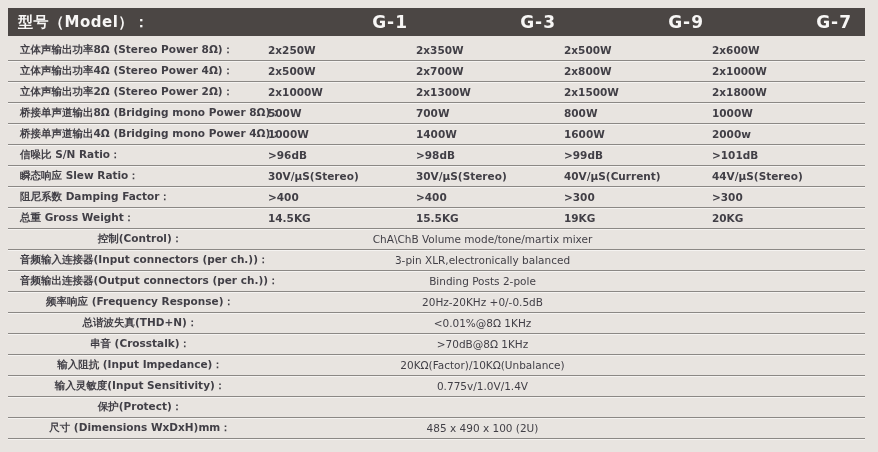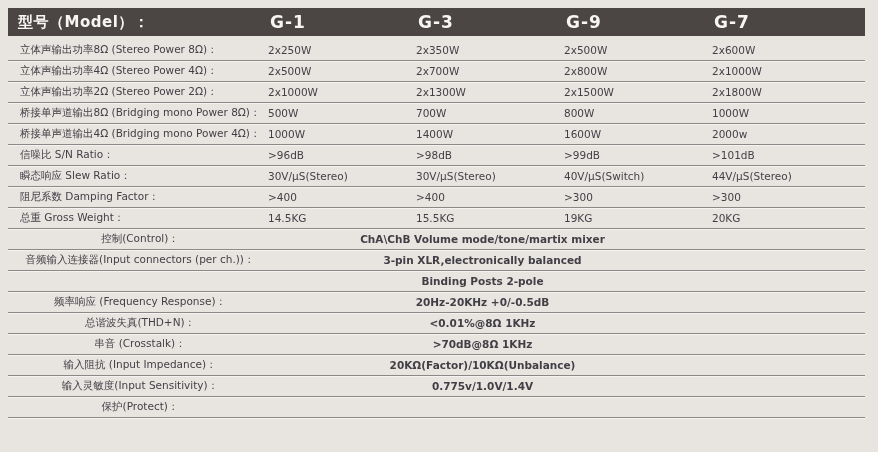--- a/index.html
+++ b/index.html
@@ -26,59 +26,60 @@
     font-weight: 700;
     letter-spacing: 0.5px;
     white-space: nowrap;
   }
   .thead .mcol {
     width: 148px;
     padding-left: 10px;
     font-size: 17px;
     font-weight: 700;
     letter-spacing: 1px;
+    text-align: right;
   }
 
   .tbody { margin-top: 4px; }
   .row {
     height: 21px;
     display: flex;
     align-items: center;
     border-bottom: 1px solid #8b8885;
     box-shadow: 0 1px 0 rgba(255,255,255,0.55);
     position: relative;
   }
   .lbl {
     width: 252px;
     padding-left: 12px;
     font-size: 10.5px;
-    font-weight: 400;
+    font-weight: 700;
     color: #413f46;
     white-space: nowrap;
   }
   .val {
     width: 148px;
     padding-left: 8px;
     font-size: 10.5px;
-    font-weight: 400;
+    font-weight: 700;
     color: #413f46;
     white-space: nowrap;
   }
   .srow .lbl {
     position: absolute;
     left: 0; top: 50%;
     transform: translateY(-50%);
     text-align: center;
   }
   .sval {
     margin-left: 92px;
     width: calc(100% - 92px);
     text-align: center;
     font-size: 10.5px;
-    font-weight: 700;
+    font-weight: 400;
     color: #413f46;
     white-space: nowrap;
   }
 </style>
 </head>
 <body>
 
 <div class="spec-table">
 
   <div class="thead">
@@ -136,21 +137,21 @@
       <div class="val">&gt;96dB</div>
       <div class="val">&gt;98dB</div>
       <div class="val">&gt;99dB</div>
       <div class="val">&gt;101dB</div>
     </div>
 
     <div class="row">
       <div class="lbl">瞬态响应 Slew Ratio：</div>
       <div class="val">30V/μS(Stereo)</div>
       <div class="val">30V/μS(Stereo)</div>
-      <div class="val">40V/μS(Switch)</div>
+      <div class="val">40V/μS(Current)</div>
       <div class="val">44V/μS(Stereo)</div>
     </div>
 
     <div class="row">
       <div class="lbl">阻尼系数 Damping Factor：</div>
       <div class="val">&gt;400</div>
       <div class="val">&gt;400</div>
       <div class="val">&gt;300</div>
       <div class="val">&gt;300</div>
     </div>
@@ -167,20 +168,21 @@
       <div class="lbl">控制(Control)：</div>
       <div class="sval">ChA\ChB Volume mode/tone/martix mixer</div>
     </div>
 
     <div class="row srow">
       <div class="lbl">音频输入连接器(Input connectors (per ch.))：</div>
       <div class="sval">3-pin XLR,electronically balanced</div>
     </div>
 
     <div class="row srow">
+      <div class="lbl">音频输出连接器(Output connectors (per ch.))：</div>
       <div class="sval">Binding Posts 2-pole</div>
     </div>
 
     <div class="row srow">
       <div class="lbl">频率响应 (Frequency Response)：</div>
       <div class="sval">20Hz-20KHz +0/-0.5dB</div>
     </div>
 
     <div class="row srow">
       <div class="lbl">总谐波失真(THD+N)：</div>
@@ -199,15 +201,19 @@
 
     <div class="row srow">
       <div class="lbl">输入灵敏度(Input Sensitivity)：</div>
       <div class="sval">0.775v/1.0V/1.4V</div>
     </div>
 
     <div class="row srow">
       <div class="lbl">保护(Protect)：</div>
     </div>
 
+    <div class="row srow">
+      <div class="lbl">尺寸 (Dimensions WxDxH)mm：</div>
+      <div class="sval">485 x 490 x 100 (2U)</div>
+    </div>
 
   </div>
 </div>
 
 </body></html>

